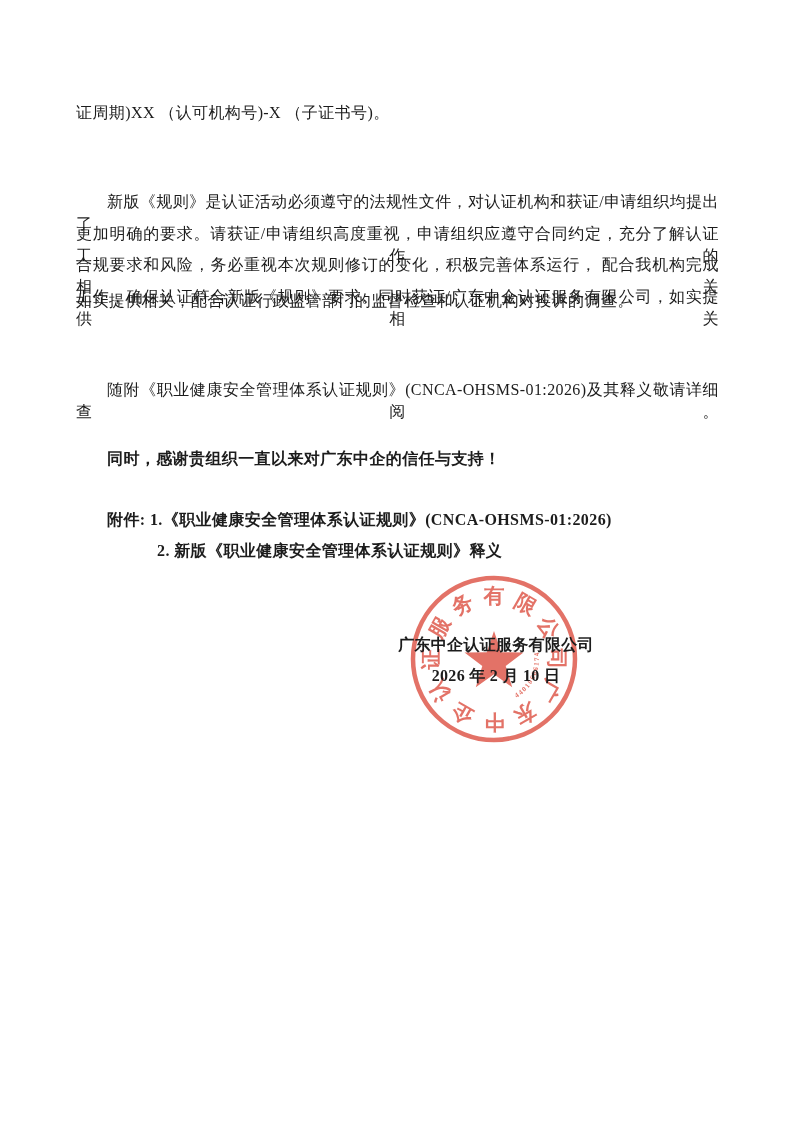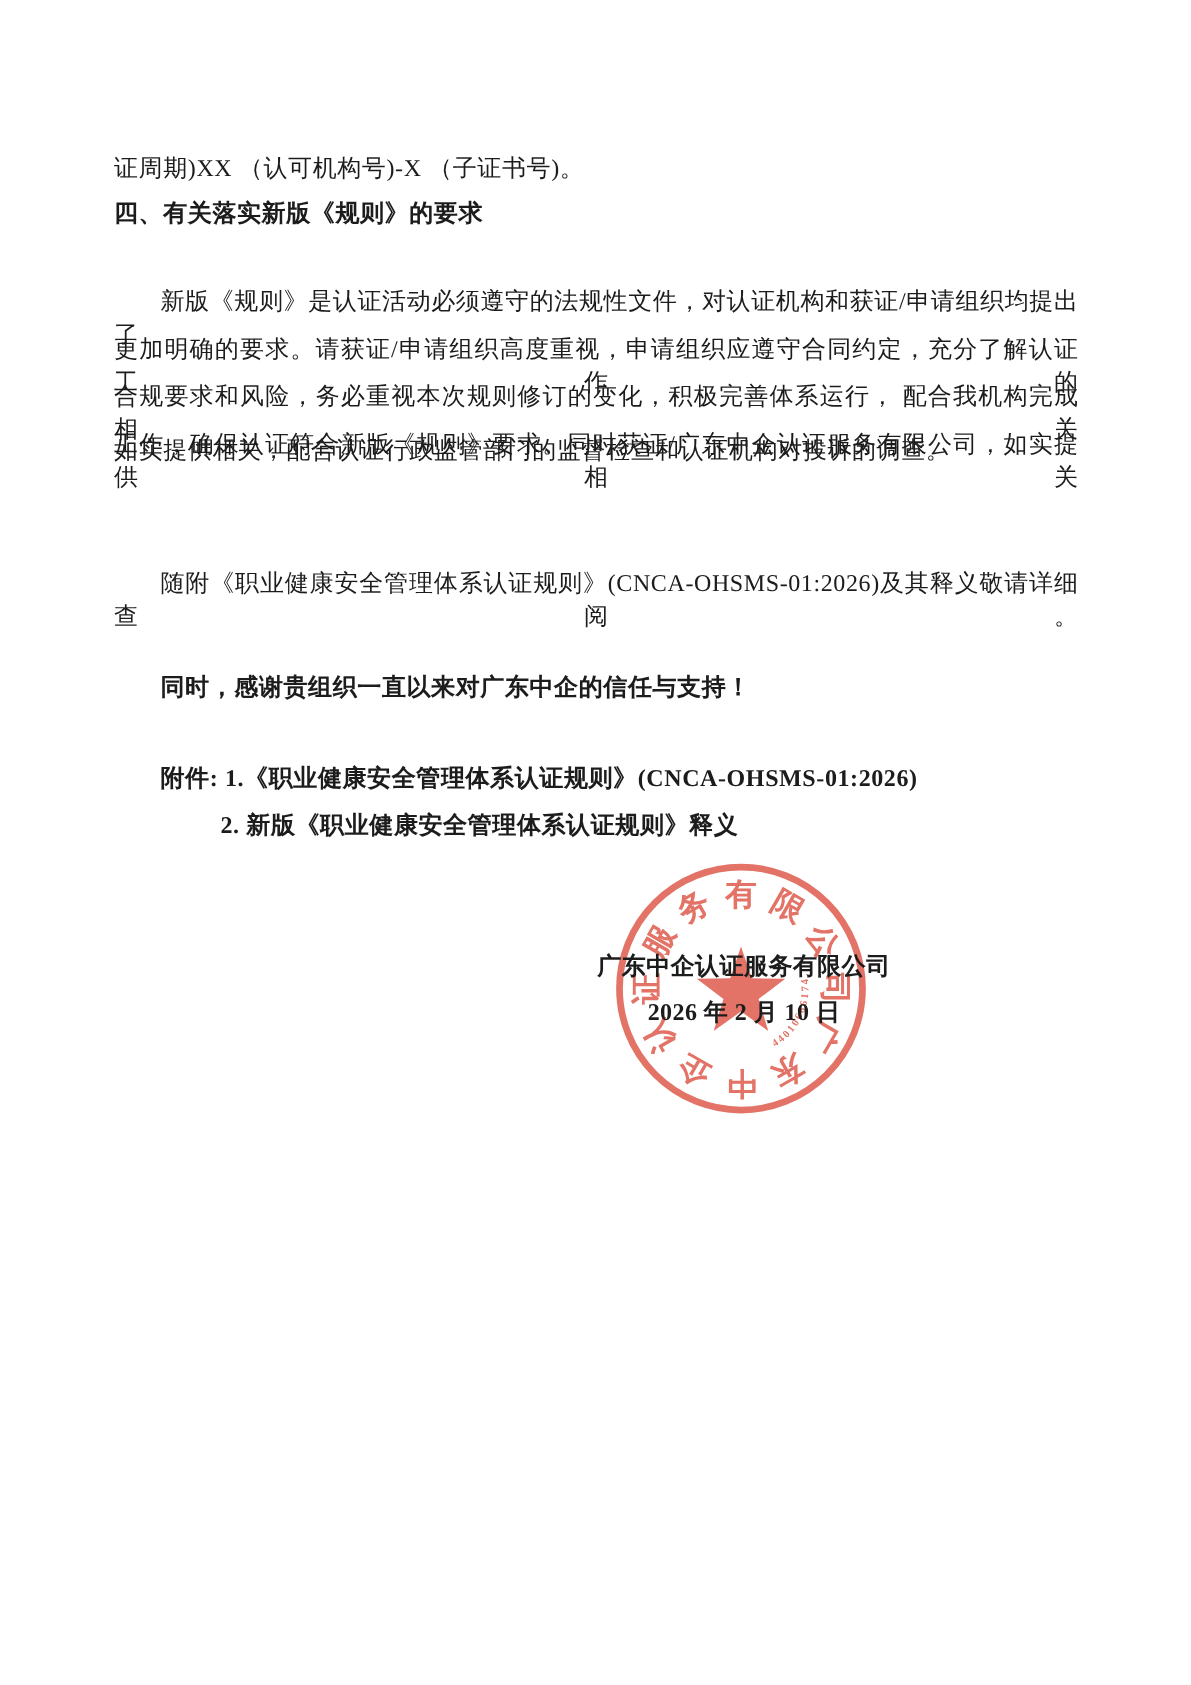--- a/index.html
+++ b/index.html
@@ -52,34 +52,33 @@
     font-weight:bold;
   }
 </style>
 </head>
 <body>
 
 <div class="page">
 
   <div class="line" style="top:102px">证周期)XX （认可机构号)-X （子证书号)。</div>
 
-  <div class="line bold" style="top:132px">四、有关落实新版《规则》的要求</div>
 
   <div class="line just indent" style="top:164px">新版《规则》是认证活动必须遵守的法规性文件，对认证机构和获证/申请组织均提出了</div>
   <div class="line just" style="top:195.5px">更加明确的要求。请获证/申请组织高度重视，申请组织应遵守合同约定，充分了解认证工作的</div>
   <div class="line just" style="top:227px">合规要求和风险，务必重视本次规则修订的变化，积极完善体系运行， 配合我机构完成相关</div>
   <div class="line just" style="top:258.5px">工作，确保认证符合新版《规则》要求。同时获证/广东中企认证服务有限公司，如实提供相关</div>
   <div class="line" style="top:290px">如实提供相关，配合认证行政监管部门的监督检查和认证机构对投诉的调查。</div>
 
   <div class="line just indent" style="top:352px">随附《职业健康安全管理体系认证规则》(CNCA-OHSMS-01:2026)及其释义敬请详细查阅。</div>
 
   <div class="line bold" style="top:448px;left:107px;width:612px">同时，感谢贵组织一直以来对广东中企的信任与支持！</div>
 
   <div class="line bold" style="top:509px;left:107px;width:612px">附件: 1.《职业健康安全管理体系认证规则》(CNCA-OHSMS-01:2026)</div>
-  <div class="line bold" style="top:540px;left:147px;width:562px">2. 新版《职业健康安全管理体系认证规则》释义</div>
+  <div class="line bold" style="top:540px;left:157px;width:562px">2. 新版《职业健康安全管理体系认证规则》释义</div>
 
   <svg class="seal" viewBox="0 0 200 200" aria-hidden="true">
     <defs>
       <path id="codeArc" d="M 122.5 138.97 A 45 45 0 0 0 138.97 77.5" fill="none"></path>
     </defs>
     <g fill="#dd5446" stroke="none">
       <circle cx="100" cy="100" r="81" fill="none" stroke="#dd5446" stroke-width="4.5"></circle>
       <polygon points="100,72 107.2,93.2 129.5,93.5 111.7,107 118.2,128.3 100,115.3 81.8,128.3 88.3,107 70.5,93.5 92.8,93.2"></polygon>
       <g font-size="21" text-anchor="middle">
         <text transform="translate(154.6,131.5) rotate(120)" dominant-baseline="central">广</text>

